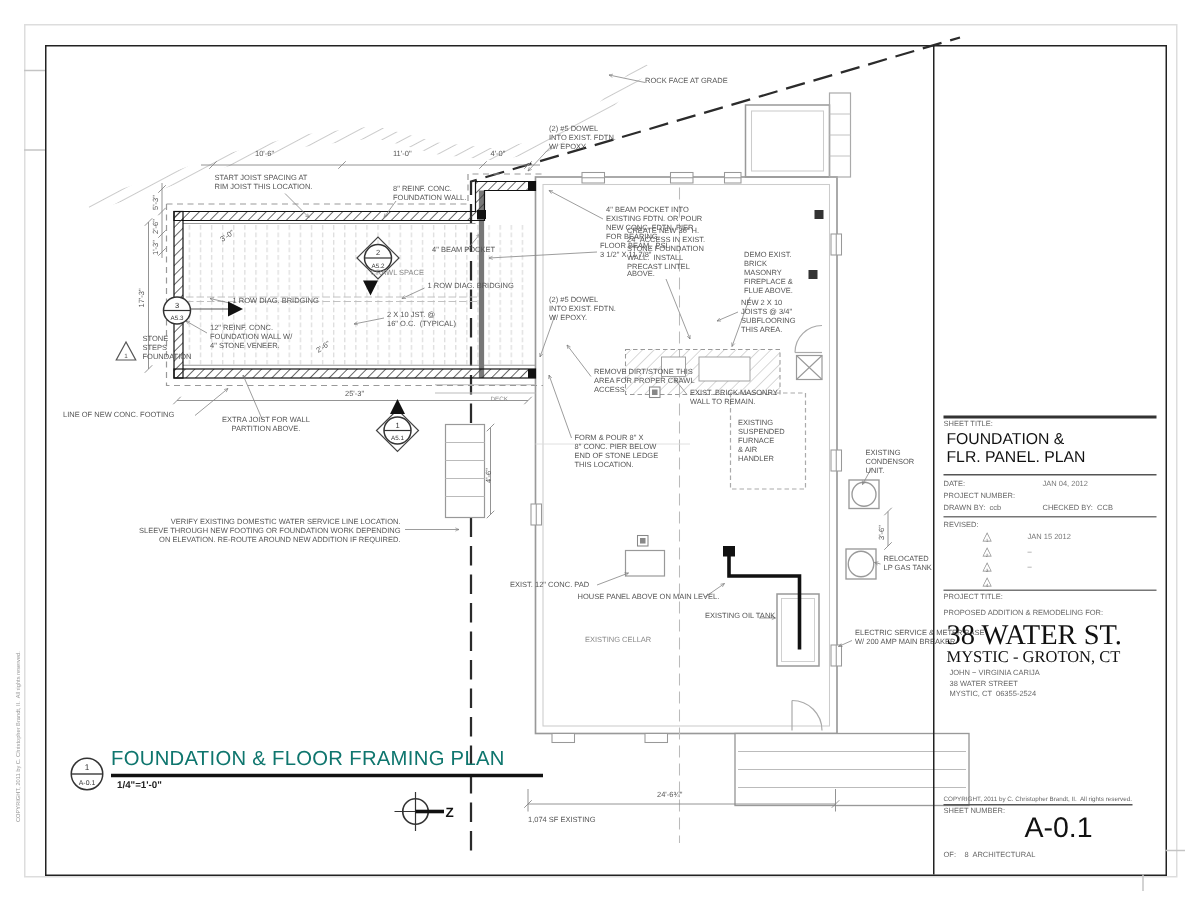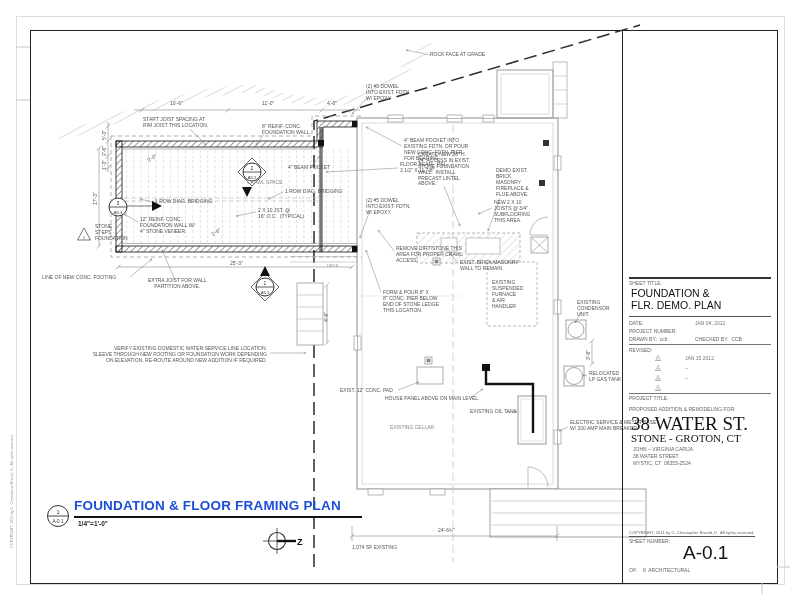--- a/index.html
+++ b/index.html
@@ -13,21 +13,21 @@
   .gray{color:#8a8a8a;}
   .dim{position:absolute;font-size:5px;color:#555;white-space:pre;}
   .rot{transform:rotate(-90deg);transform-origin:left top;}
   .rot35{transform:rotate(-33deg);transform-origin:left top;}
   .tb-label{position:absolute;font-size:5px;color:#666;white-space:pre;}
   .tb-value{position:absolute;font-size:5px;color:#777;white-space:pre;}
   .tb-rule{position:absolute;background:#333;}
   .tb-big{position:absolute;font-weight:normal;color:#111;}
   .tri{position:absolute;width:10px;height:9px;font-size:8px;color:#888;line-height:9px;text-align:center;}
   .tri .n{position:absolute;left:0;top:2.5px;width:10px;font-size:3.2px;color:#777;text-align:center;}
-  #plan-title-text{left:74px;top:498px;font-size:13.5px;font-weight:bold;color:#1d4ed8;letter-spacing:.2px;white-space:pre;}
+  #plan-title-text{left:74px;top:498px;font-size:13.5px;font-weight:normal;color:#0f766e;letter-spacing:.2px;white-space:pre;}
   #plan-scale{left:78px;top:520px;font-size:6.5px;font-weight:bold;color:#222;white-space:pre;}
   #left-copyright{left:10px;top:548px;font-size:3.8px;color:#999;white-space:pre;
                   transform:rotate(-90deg);transform-origin:0 0;}
   svg text{font-family:"Liberation Sans",sans-serif;}
 </style>
 </head>
 <body>
 
 <div id="sheet">
 
@@ -373,21 +373,21 @@
 
   <div class="abs" id="plan-title-text">FOUNDATION &amp; FLOOR FRAMING PLAN</div>
   <div class="abs" id="plan-scale">1/4"=1'-0"</div>
 
   <div class="abs" id="left-copyright">COPYRIGHT, 2011 by C. Christopher Brandt, II.  All rights reserved.</div>
 
   <div class="abs" id="titleblock">
     <div class="tb-rule" style="left:6px;top:247px;width:142px;height:1.6px"></div>
     <div class="tb-label" style="left:6px;top:250px">SHEET TITLE:</div>
     <div class="tb-big" style="left:8px;top:257px;font-size:10.5px">FOUNDATION &amp;</div>
-    <div class="tb-big" style="left:8px;top:269px;font-size:10.5px">FLR. DEMO. PLAN</div>
+    <div class="tb-big" style="left:8px;top:269px;font-size:10.5px">FLR. PANEL. PLAN</div>
     <div class="tb-rule" style="left:6px;top:286px;width:142px;height:1px;background:#555"></div>
     <div class="tb-label" style="left:6px;top:290px">DATE:</div>
     <div class="tb-value" style="left:72px;top:290px">JAN 04, 2012</div>
     <div class="tb-label" style="left:6px;top:298px">PROJECT NUMBER:</div>
     <div class="tb-label" style="left:6px;top:306px">DRAWN BY:  ccb</div>
     <div class="tb-label" style="left:72px;top:306px">CHECKED BY:  CCB</div>
     <div class="tb-rule" style="left:6px;top:314px;width:142px;height:0.8px;background:#777"></div>
     <div class="tb-label" style="left:6px;top:317px">REVISED:</div>
 
     <div class="tri" style="left:30px;top:323px">△<span class="n">1</span></div>
@@ -396,21 +396,21 @@
     <div class="tb-value" style="left:62px;top:335px">–</div>
     <div class="tri" style="left:30px;top:343px">△<span class="n">3</span></div>
     <div class="tb-value" style="left:62px;top:345px">–</div>
     <div class="tri" style="left:30px;top:353px">△<span class="n">4</span></div>
     <div class="tb-value" style="left:62px;top:355px"></div>
 
     <div class="tb-rule" style="left:6px;top:363px;width:142px;height:0.8px;background:#777"></div>
     <div class="tb-label" style="left:6px;top:365px">PROJECT TITLE:</div>
     <div class="tb-label" style="left:6px;top:376px">PROPOSED ADDITION &amp; REMODELING FOR:</div>
     <div class="tb-big" style="left:8px;top:383px;font-size:19px;font-family:'Liberation Serif',serif">38 WATER ST.</div>
-    <div class="tb-big" style="left:8px;top:402px;font-size:11px;font-family:'Liberation Serif',serif">STONE - GROTON, CT</div>
+    <div class="tb-big" style="left:8px;top:402px;font-size:11px;font-family:'Liberation Serif',serif">MYSTIC - GROTON, CT</div>
     <div class="tb-label" style="left:10px;top:416px">JOHN ~ VIRGINIA CARIJA</div>
     <div class="tb-label" style="left:10px;top:423px">38 WATER STREET</div>
     <div class="tb-label" style="left:10px;top:430px">MYSTIC, CT  06355-2524</div>
     <div class="tb-label" style="left:6px;top:500px;font-size:4.2px;border-bottom:0.5px solid #555;padding-bottom:1px">COPYRIGHT, 2011 by C. Christopher Brandt, II.  All rights reserved.</div>
     <div class="tb-label" style="left:6px;top:508px">SHEET NUMBER:</div>
     <div class="tb-big" style="left:60px;top:512px;font-size:19px">A-0.1</div>
     <div class="tb-label" style="left:6px;top:537px">OF:</div>
     <div class="tb-label" style="left:20px;top:537px">8  ARCHITECTURAL</div>
   </div>
 

